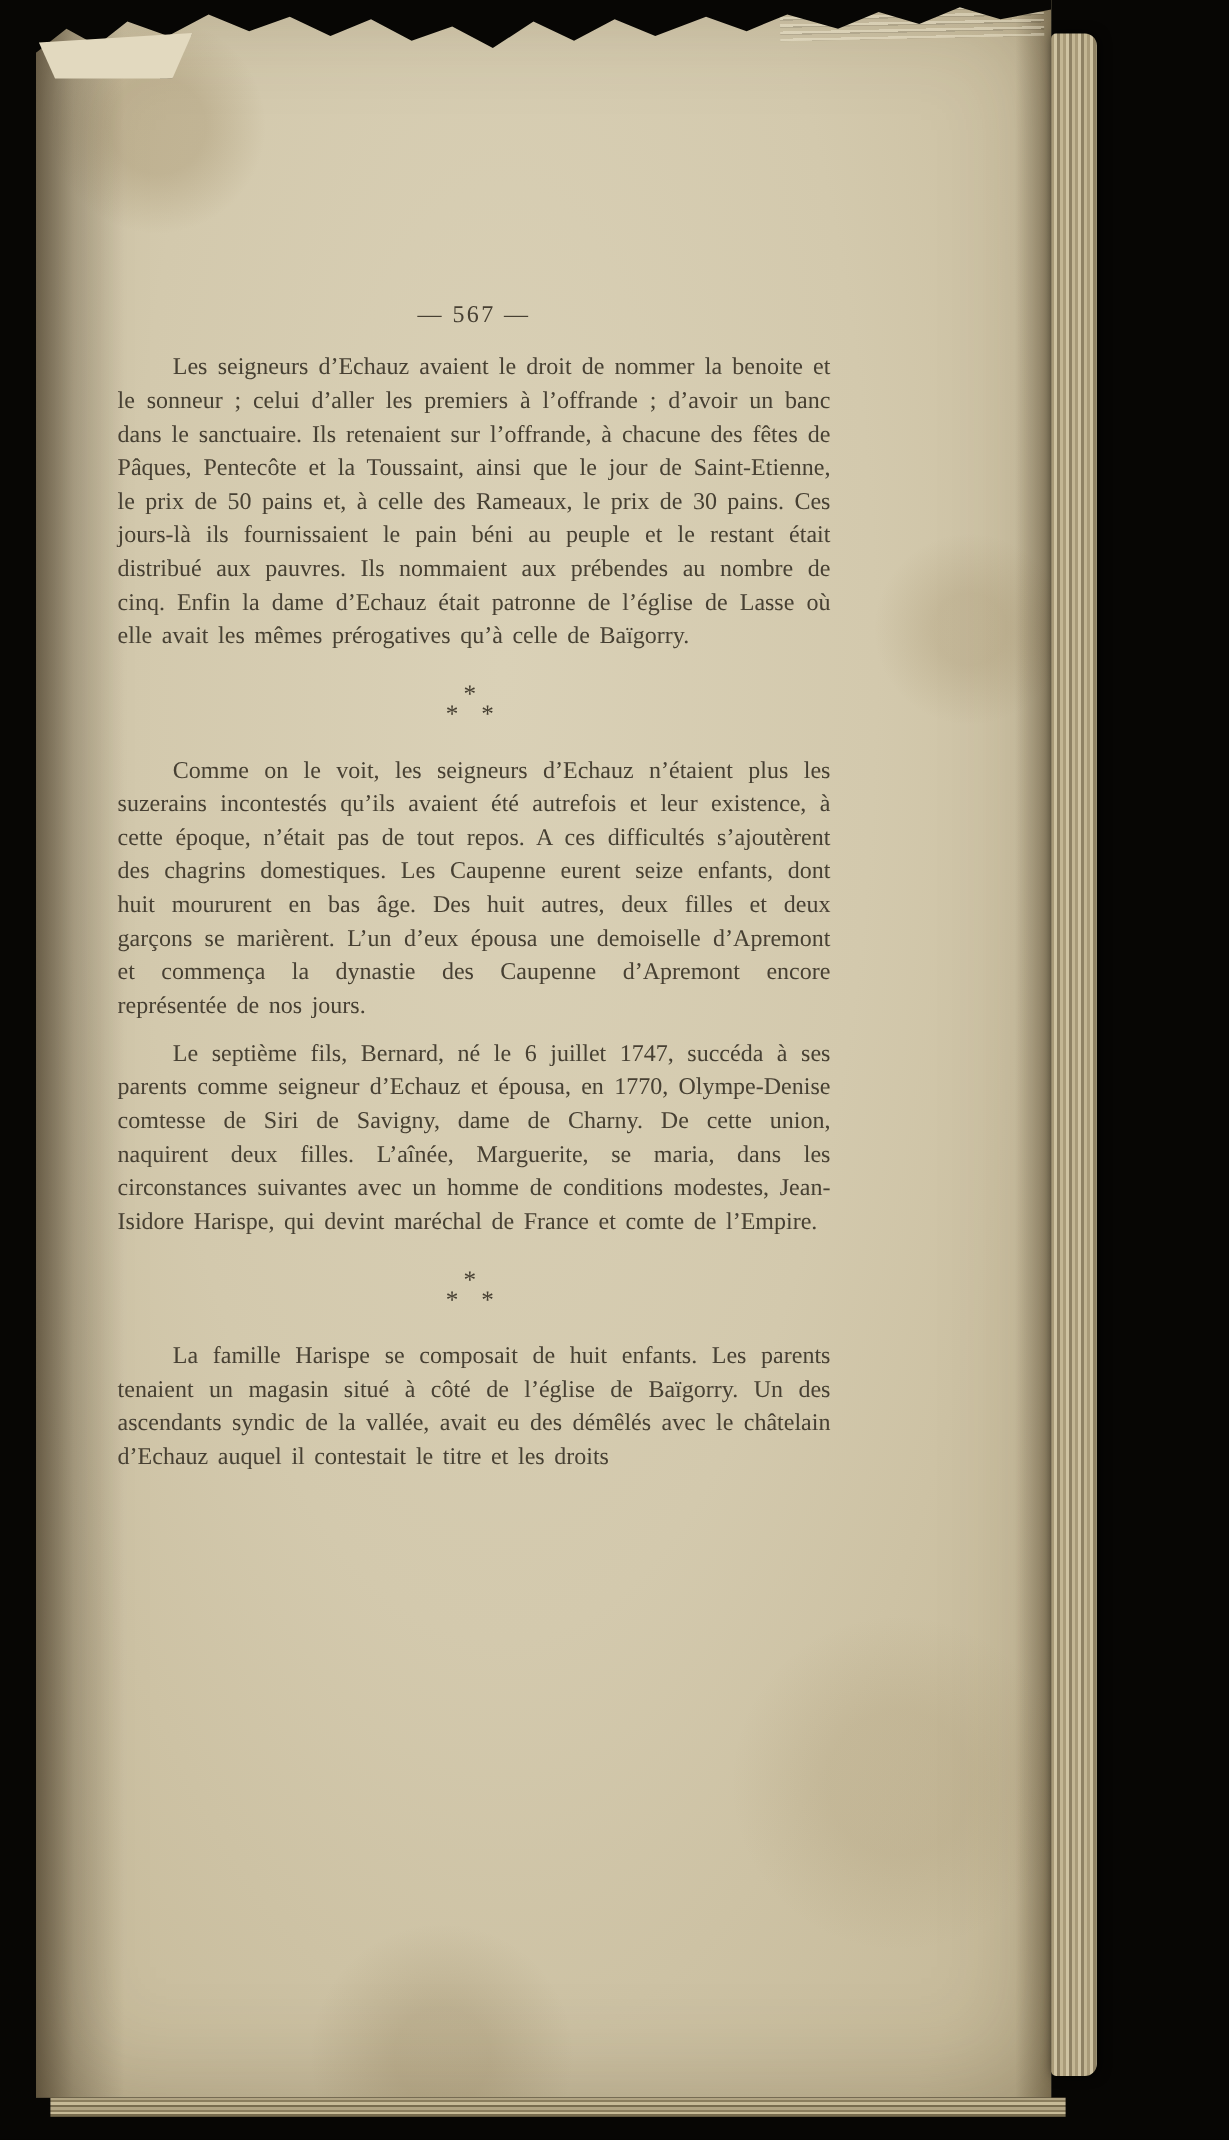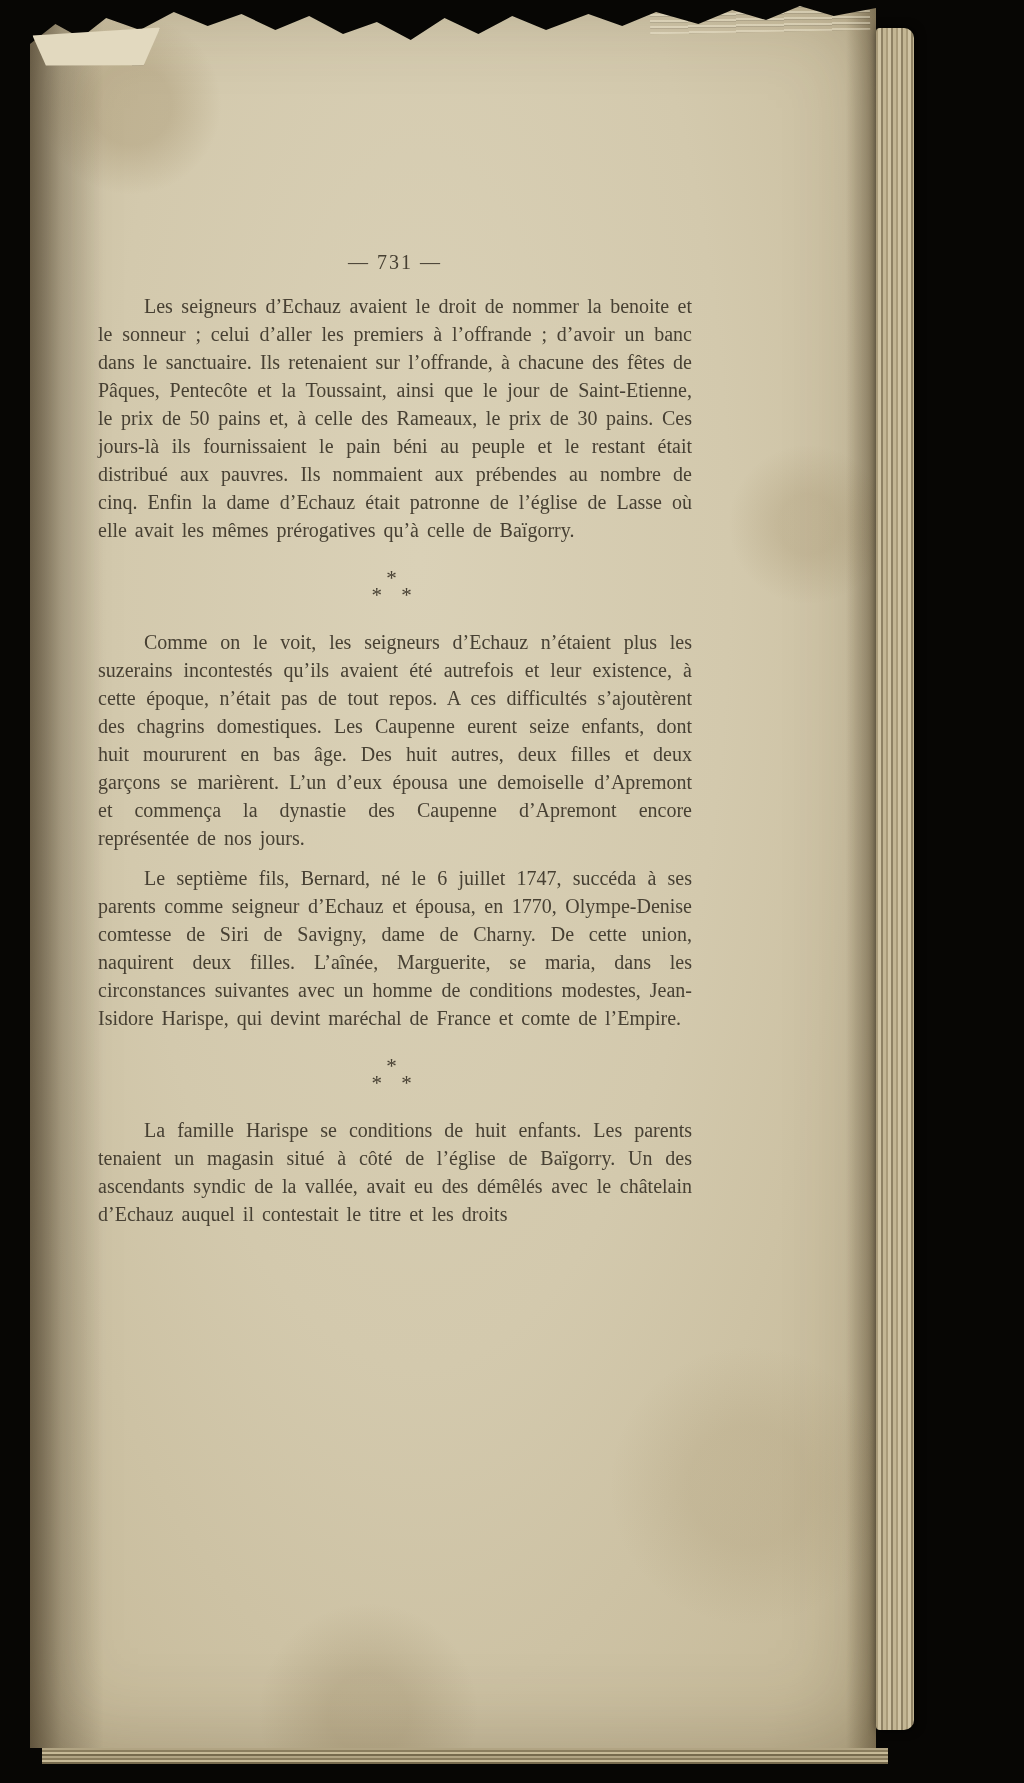--- a/index.html
+++ b/index.html
@@ -91,38 +91,38 @@
 
   <div class="page">
     <div class="stains"></div>
     <div class="gutter"></div>
     <div class="right-shade"></div>
     <div class="corner-stack"></div>
     <div class="torn-top"></div>
     <div class="torn-flap"></div>
 
     <div class="content">
-      <div class="page-number">— 731 —</div>
+      <div class="page-number">— 567 —</div>
 
       <p class="para">Les seigneurs d’Echauz avaient le droit de nommer la benoite et le sonneur ; celui d’aller les premiers à l’offrande ; d’avoir un banc dans le sanctuaire. Ils retenaient sur l’offrande, à chacune des fêtes de Pâques, Pentecôte et la Toussaint, ainsi que le jour de Saint-Etienne, le prix de 50 pains et, à celle des Rameaux, le prix de 30 pains. Ces jours-là ils fournissaient le pain béni au peuple et le restant était distribué aux pauvres. Ils nommaient aux prébendes au nombre de cinq. Enfin la dame d’Echauz était patronne de l’église de Lasse où elle avait les mêmes prérogatives qu’à celle de Baïgorry.</p>
 
       <div class="separator">
         <span>*</span>
         <span>* *</span>
       </div>
 
       <p class="para">Comme on le voit, les seigneurs d’Echauz n’étaient plus les suzerains incontestés qu’ils avaient été autrefois et leur existence, à cette époque, n’était pas de tout repos. A ces difficultés s’ajoutèrent des chagrins domestiques. Les Caupenne eurent seize enfants, dont huit moururent en bas âge. Des huit autres, deux filles et deux garçons se marièrent. L’un d’eux épousa une demoiselle d’Apremont et commença la dynastie des Caupenne d’Apremont encore représentée de nos jours.</p>
 
       <p class="para">Le septième fils, Bernard, né le 6 juillet 1747, succéda à ses parents comme seigneur d’Echauz et épousa, en 1770, Olympe-Denise comtesse de Siri de Savigny, dame de Charny. De cette union, naquirent deux filles. L’aînée, Marguerite, se maria, dans les circonstances suivantes avec un homme de conditions modestes, Jean-Isidore Harispe, qui devint maréchal de France et comte de l’Empire.</p>
 
       <div class="separator">
         <span>*</span>
         <span>* *</span>
       </div>
 
-      <p class="para">La famille Harispe se conditions de huit enfants. Les parents tenaient un magasin situé à côté de l’église de Baïgorry. Un des ascendants syndic de la vallée, avait eu des démêlés avec le châtelain d’Echauz auquel il contestait le titre et les droits</p>
+      <p class="para">La famille Harispe se composait de huit enfants. Les parents tenaient un magasin situé à côté de l’église de Baïgorry. Un des ascendants syndic de la vallée, avait eu des démêlés avec le châtelain d’Echauz auquel il contestait le titre et les droits</p>
     </div>
   </div>
 
   <div class="edge-stack"></div>
   <div class="bottom-stack"></div>
 
 </div>
 
 </body></html>

